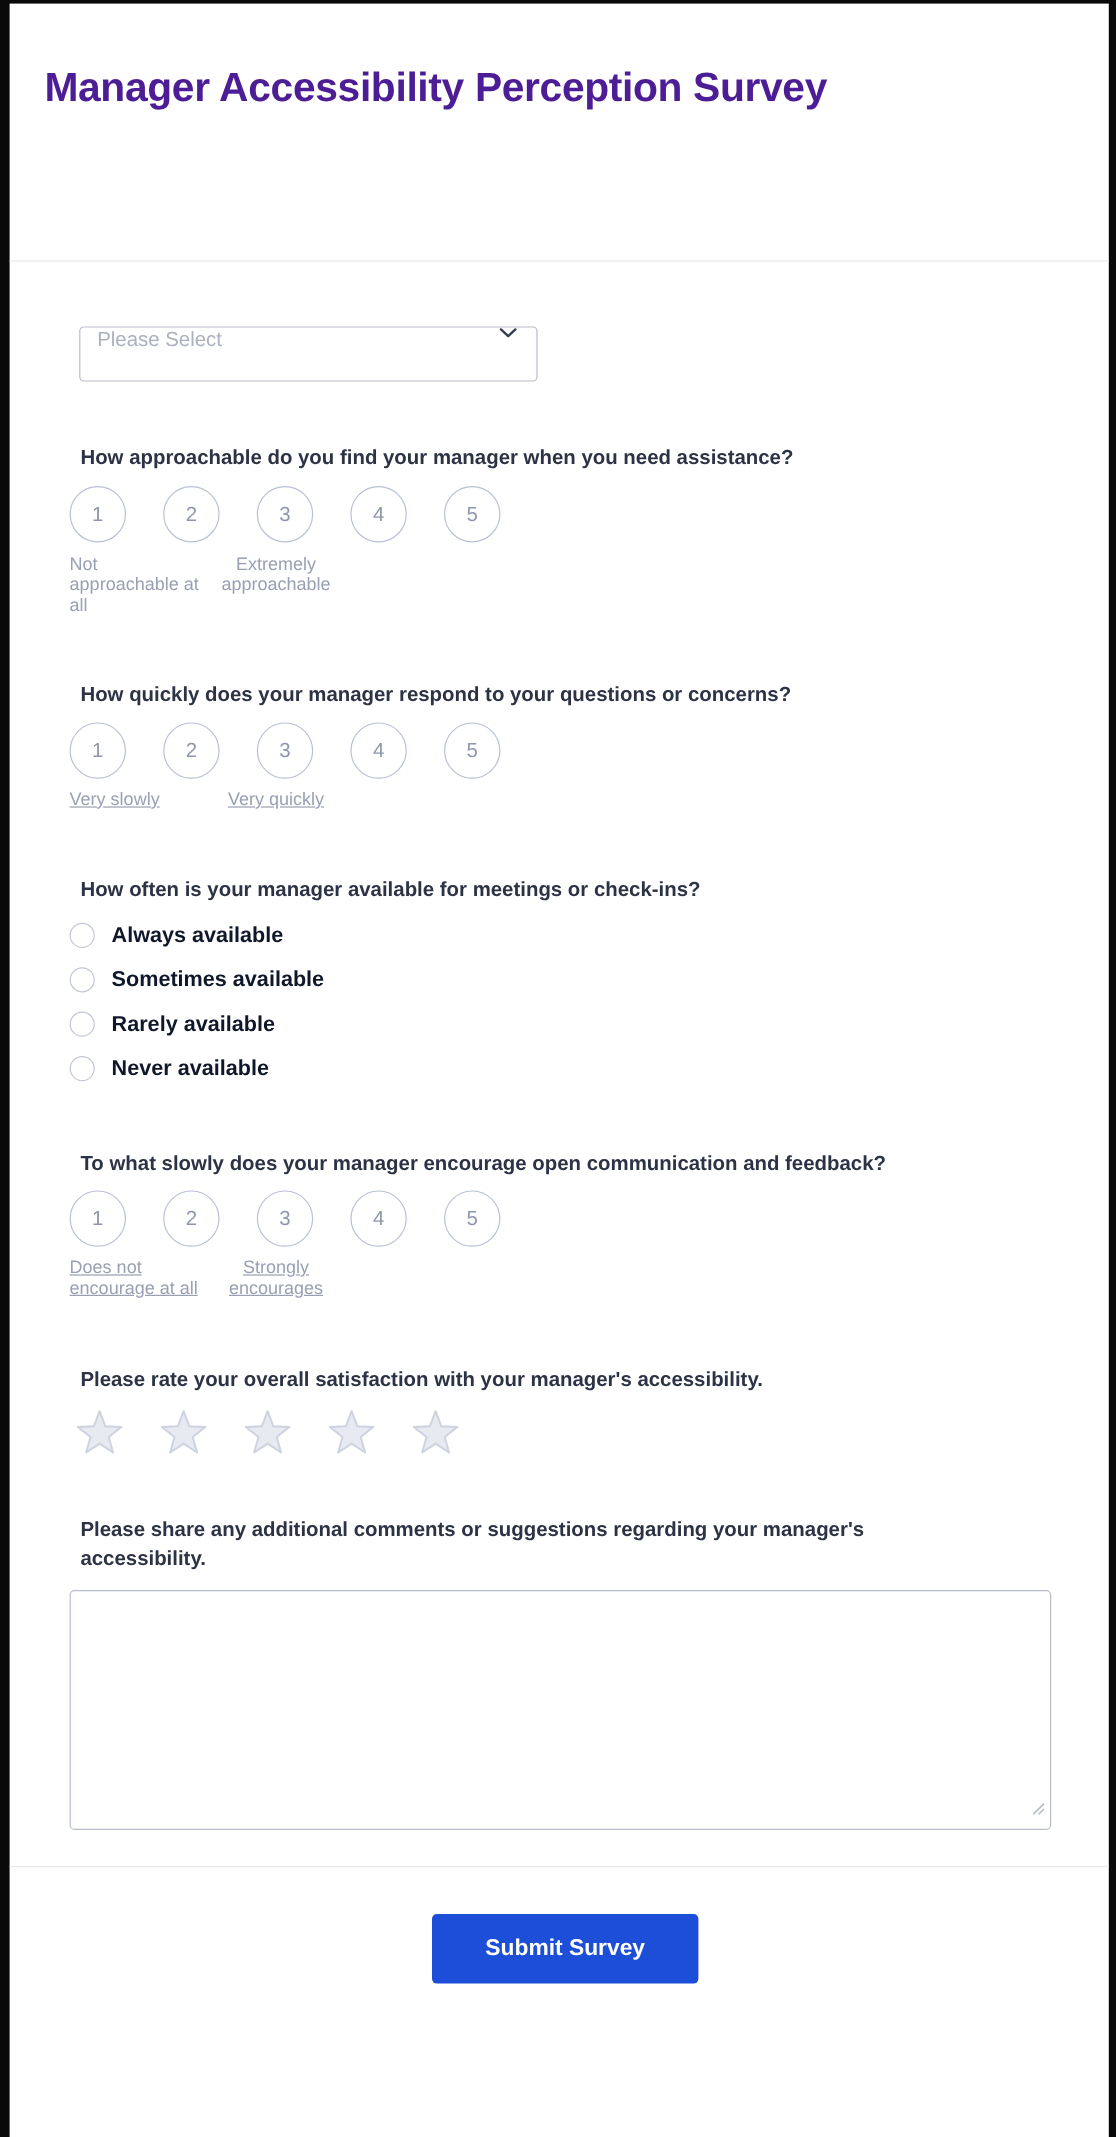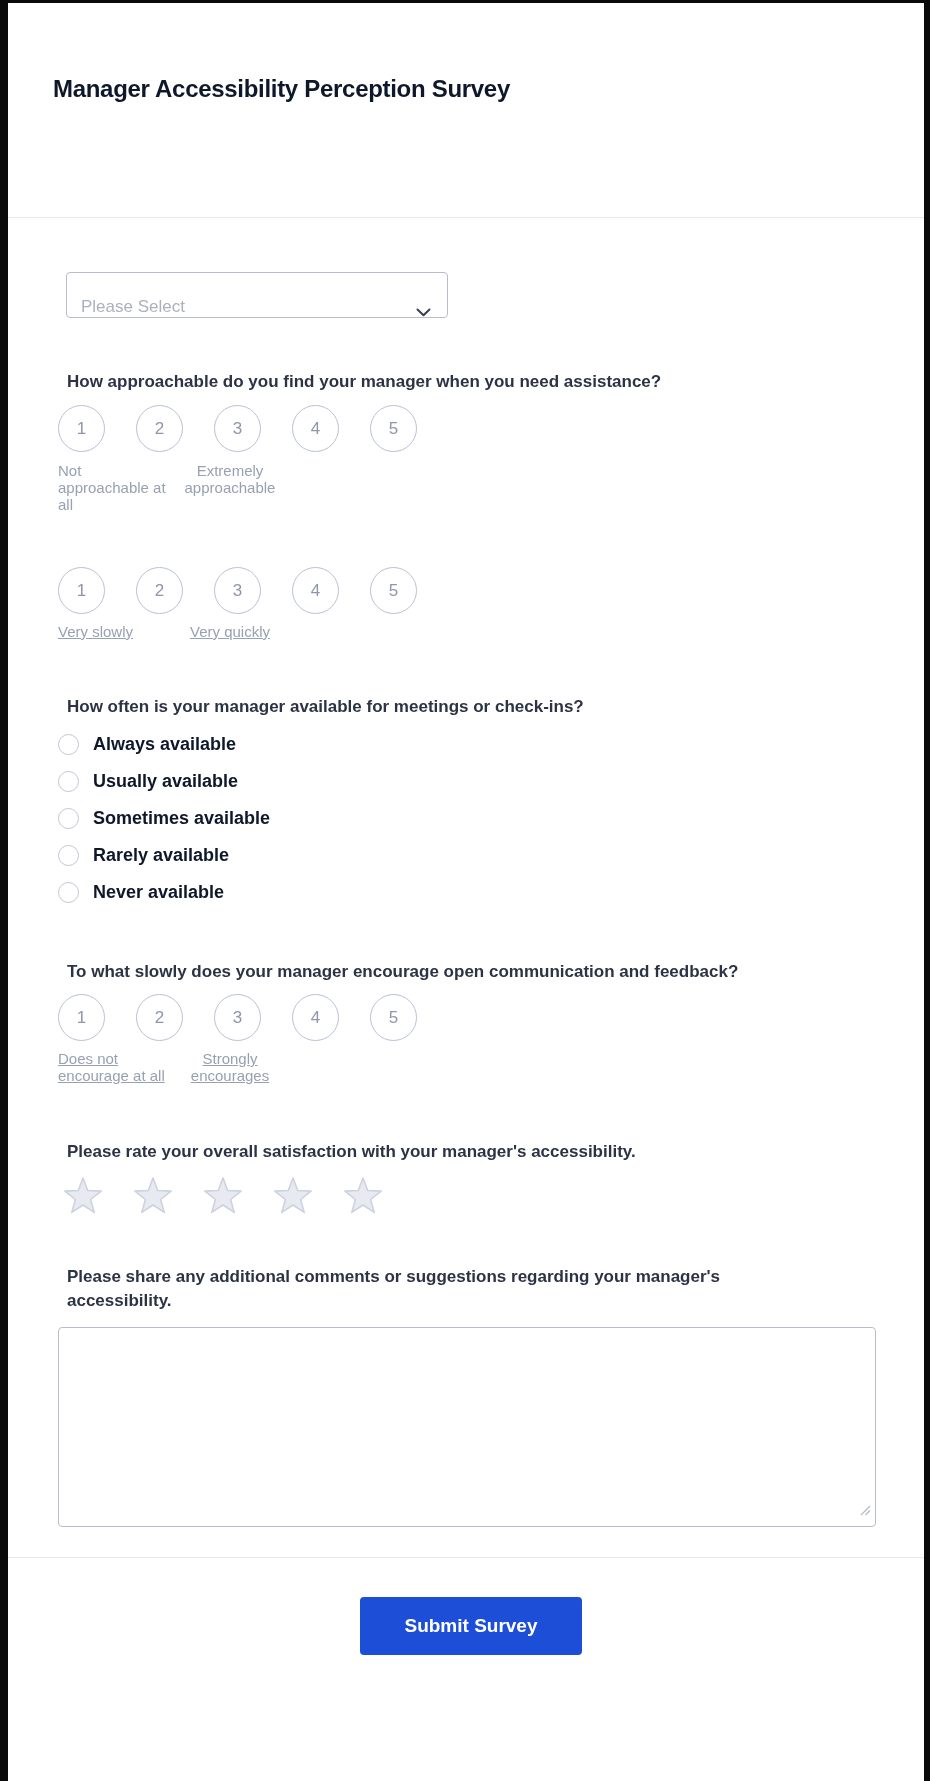--- a/index.html
+++ b/index.html
@@ -12,22 +12,22 @@
     box-sizing: border-box; width: 930px; height: 1781px;
     border-left: 8px solid #0a0a0a; border-right: 6px solid #0a0a0a; border-top: 3px solid #0a0a0a;
     background: #ffffff; position: relative;
   }
   
   .form-header {
     box-sizing: border-box; height: 215px; padding: 50px 40px 0 29px;
     border-bottom: 1px solid #e7e9ef;
   }
   .form-title {
-    margin: 16px; font-size: 24px; line-height: 40px; font-weight: 700;
-    color: #0f172a; letter-spacing: -0.3px;
+    margin: 0; font-size: 34px; line-height: 40px; font-weight: 700;
+    color: #4c1d95; letter-spacing: -0.3px;
   }
   .form-subtitle {
     margin-top: 15px; font-size: 18px; line-height: 30px; color: #4f5a6d; max-width: 760px;
   }
   
   main { padding: 0 40px 0 50px; }
   .q-label {
     margin: 0 0 0 9px; font-size: 17px; line-height: 24px; font-weight: 600;
     color: #2c3345; max-width: 760px;
   }
@@ -35,21 +35,21 @@
   .q2 { margin-top: 52px; }
   .q3 { margin-top: 54px; }
   .q4 { margin-top: 55px; }
   .q5 { margin-top: 57px; }
   .q6 { margin-top: 56px; }
   .q7 { margin-top: 51px; }
   
   .select {
     box-sizing: border-box; margin: 16px 0 0 8px; width: 382px; height: 46px;
     border: 1px solid #b9bdc9; border-radius: 4px; background: #fff;
-    display: flex; align-items: flex-end; justify-content: space-between;
+    display: flex; align-items: flex-start; justify-content: space-between;
     padding: 0 16px 0 14px; cursor: pointer;
   }
   .select .ph { font-size: 17px; color: #abb1bd; }
   
   .scale-row { display: flex; margin-top: 11px; }
   .scale-circle {
     box-sizing: border-box; width: 47px; height: 47px; border-radius: 50%;
     border: 1px solid #b9c1d4; background: #fff; margin-right: 31px;
     display: flex; align-items: center; justify-content: center;
     font-size: 17px; color: #8e96aa; cursor: pointer;
@@ -123,43 +123,40 @@
         <div class="scale-circle">4</div>
         <div class="scale-circle">5</div>
       </div>
       <div class="scale-labels">
         <div class="min">Not approachable at all</div>
         <div class="max">Extremely approachable</div>
       </div>
     </section>
 
     <section class="q3">
+      <div class="q-label">How quickly does your manager respond to your questions or concerns?</div>
       <div class="scale-row">
         <div class="scale-circle">1</div>
         <div class="scale-circle">2</div>
         <div class="scale-circle">3</div>
         <div class="scale-circle">4</div>
         <div class="scale-circle">5</div>
       </div>
       <div class="scale-labels sl-tight">
         <div class="min">Very slowly</div>
         <div class="max">Very quickly</div>
       </div>
     </section>
 
     <section class="q4">
       <div class="q-label">How often is your manager available for meetings or check-ins?</div>
       <div class="radio-group">
         <div class="radio-row">
           <span class="radio-circle"></span>
           <span class="radio-text">Always available</span>
-        </div>
-        <div class="radio-row">
-          <span class="radio-circle"></span>
-          <span class="radio-text">Usually available</span>
         </div>
         <div class="radio-row">
           <span class="radio-circle"></span>
           <span class="radio-text">Sometimes available</span>
         </div>
         <div class="radio-row">
           <span class="radio-circle"></span>
           <span class="radio-text">Rarely available</span>
         </div>
         <div class="radio-row">

